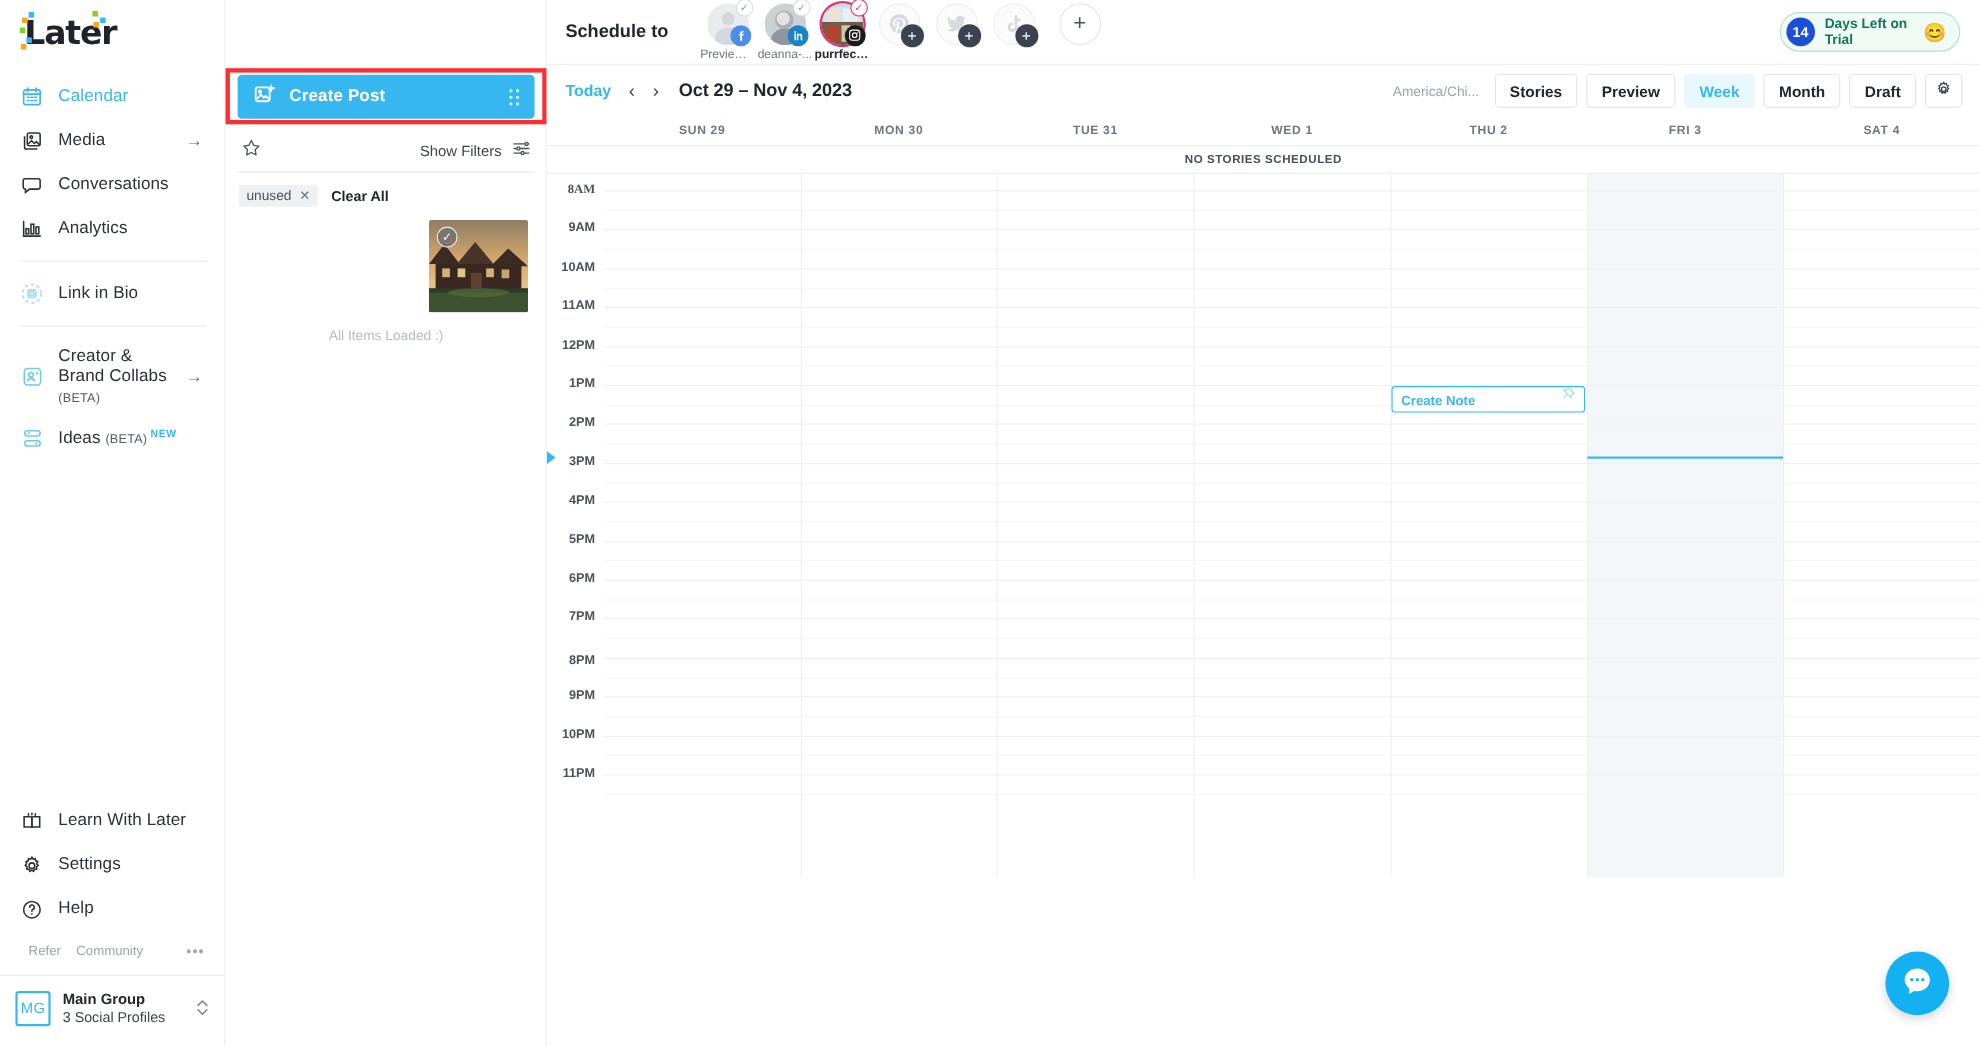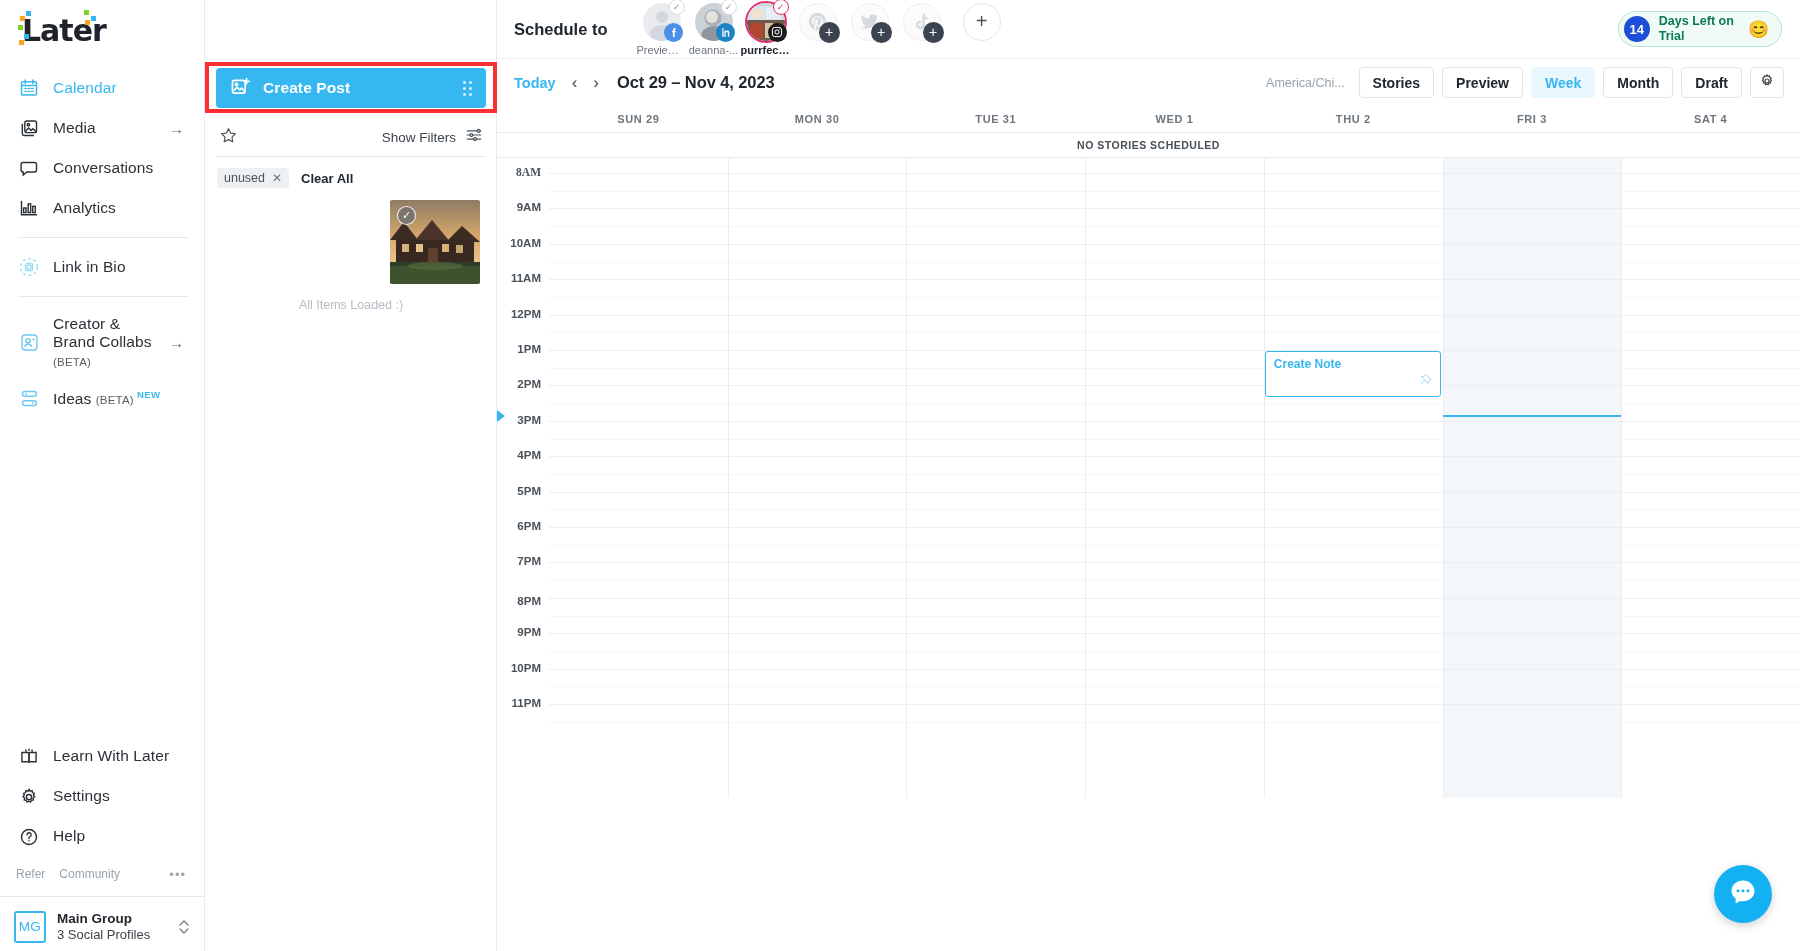--- a/index.html
+++ b/index.html
@@ -40,25 +40,25 @@
   .nav-sub { font-size: 11.5px; color: #555d66; letter-spacing: .2px; }
   .badge-new {
     font-size: 9.5px; font-weight: bold; color: #37b7f0; letter-spacing: .5px;
     vertical-align: super; margin-left: 3px;
   }
   .nav-sep { height: 1px; background: #e6e9ed; margin: 9px 16px 9px 18px; }
 
   .sidebar-bottom { margin-top: auto; }
   .mini-links {
     display: flex; align-items: center; gap: 14px;
-    padding: 10px 18px 14px 16px; font-size: 12px; color: #9aa3ad;
+    padding: 10px 18px 14px 26px; font-size: 12px; color: #9aa3ad;
   }
   .mini-links .dots { margin-left: auto; letter-spacing: 1px; color:#9aa3ad; font-size:13px;}
   .acct {
-    border-top: 1px solid #e6e9ed; padding: 13px 14px 7px 14px;
+    border-top: 1px solid #e6e9ed; padding: 13px 14px 17px 14px;
     display: flex; align-items: center; gap: 11px; cursor: pointer;
   }
   .acct-av {
     width: 32px; height: 32px; border: 2px solid #37b7f0; border-radius: 3px;
     color: #37b7f0; font-size: 13.5px; display: flex; align-items: center;
     justify-content: center; flex: 0 0 32px; letter-spacing: .3px;
   }
   .acct-name { font-size: 13.5px; font-weight: bold; color: #21272e; line-height: 1.3; }
   .acct-sub { font-size: 13px; color: #3d444c; line-height: 1.3; }
   .acct-chev { margin-left: auto; color: #7b848e; font-size: 11px; line-height: 8px; }
@@ -679,21 +679,21 @@
           <div class="hline half" style="top: 563.7px;"></div>
           <div class="vline" style="left: 178.714px;"></div>
           <div class="vline" style="left: 357.429px;"></div>
           <div class="vline" style="left: 536.143px;"></div>
           <div class="vline" style="left: 714.857px;"></div>
           <div class="vline" style="left: 893.571px;"></div>
           <div class="vline" style="left: 1072.29px;"></div>
           <div class="nowline" style="top: 257.49px; left: 893.571px; width: 178.714px;"></div>
         </div>
       <div class="nowtri" id="nowtri" style="top: 252.49px; left: 0px;"></div>
-    <div class="note" style="left: 767.857px; top: 193px; width: 175.714px; height: 46px;">
+    <div class="note" style="left: 767.857px; top: 193px; width: 175.714px; height: 24px;">
           <div class="note-title">Create Note</div>
           <div class="note-pin"><svg width="14" height="14" viewBox="0 0 24 24" fill="none" stroke="#9fd8f3" stroke-width="1.7" stroke-linecap="round">
               <path d="M14.5 3.2l6.3 6.3-2 .5-3.1 3.1.4 3.4-6-6-6 6 6-6-6-6 3.4.4 3.1-3.1z"></path>
             </svg></div>
         </div>
       </div>
 
     <div class="chatbtn">
       <span>
         <svg width="30" height="30" viewBox="0 0 24 24" fill="#fff">

